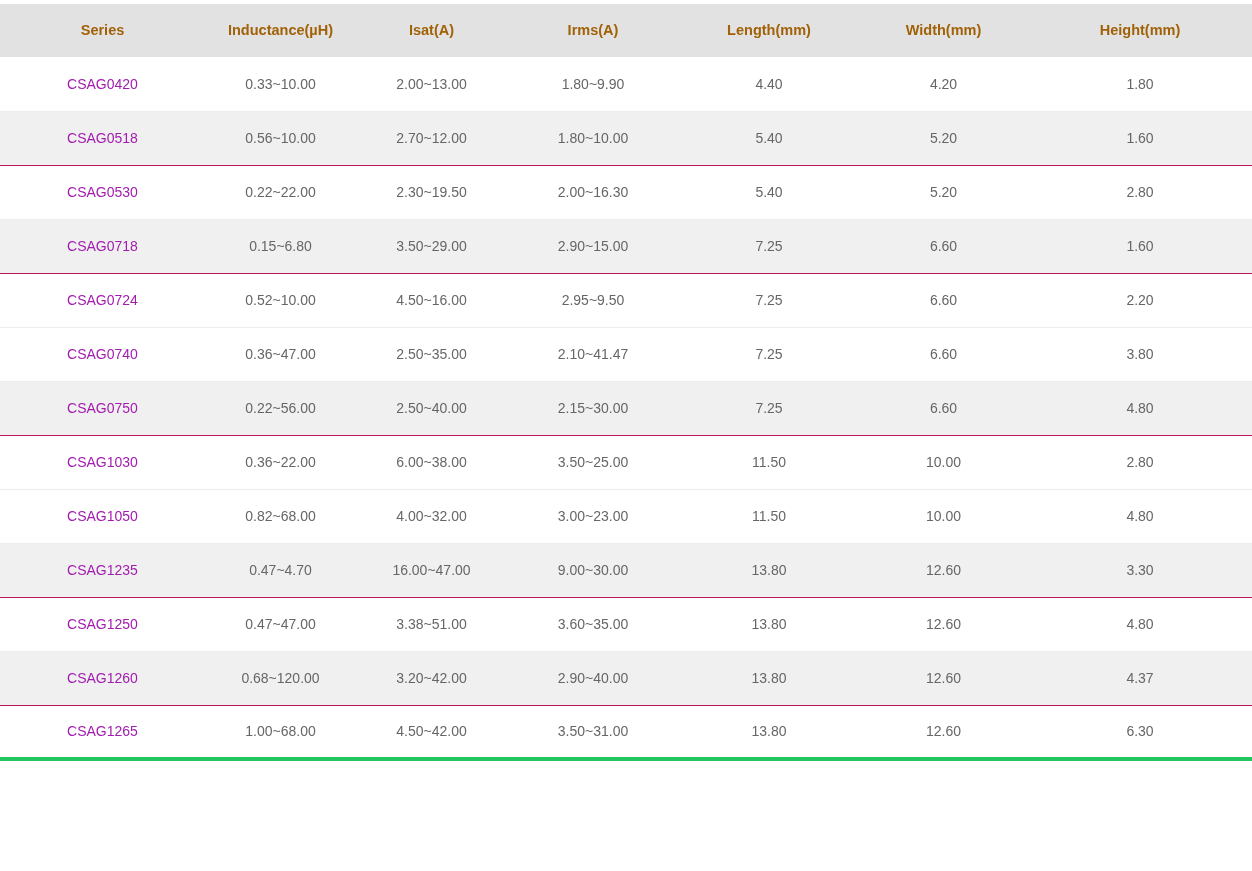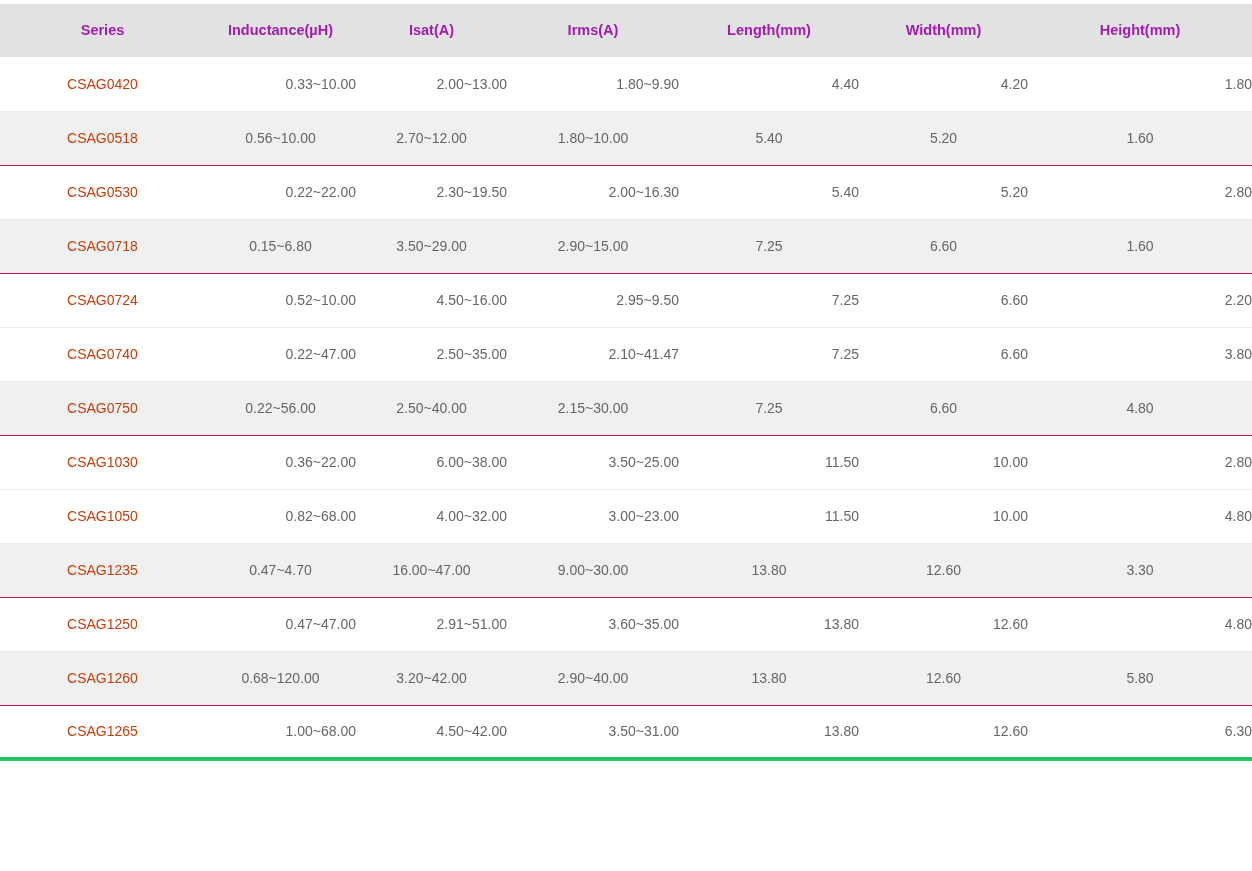--- a/index.html
+++ b/index.html
@@ -30,21 +30,21 @@
   table.spec-table col.c-series   { width: 205px; }
   table.spec-table col.c-ind      { width: 151px; }
   table.spec-table col.c-isat     { width: 151px; }
   table.spec-table col.c-irms     { width: 172px; }
   table.spec-table col.c-len      { width: 180px; }
   table.spec-table col.c-wid      { width: 169px; }
   table.spec-table col.c-hei      { width: 224px; }
 
   thead th {
     background: #e2e2e2;
-    color: #a21caf;
+    color: #a16207;
     font-size: 14.5px;
     font-weight: bold;
     height: 53px;
     line-height: 53px;
     padding: 0;
     text-align: center;
     vertical-align: middle;
     white-space: nowrap;
   }
 
@@ -54,33 +54,32 @@
     font-size: 14px;
     color: #666666;
     text-align: center;
     vertical-align: middle;
     white-space: nowrap;
     border-bottom: 1px solid #ececec;
   }
 
   tbody tr.odd-row td {
     background: #ffffff;
-    text-align: right;
   }
   tbody tr.even-row td {
     background: #f0f0f0;
     border-bottom: 1px solid #be185d;
   }
 
   tbody tr td.series-cell {
     text-align: center;
   }
 
   a.series-link {
-    color: #c2410c;
+    color: #a21caf;
     text-decoration: none;
     font-size: 14px;
   }
 
   
   tbody tr:last-child td {
     border-bottom: 4px solid #22c55e;
   }
 </style>
 </head>
@@ -149,21 +148,21 @@
           <td class="series-cell"><a class="series-link" href="#">CSAG0724</a></td>
           <td>0.52~10.00</td>
           <td>4.50~16.00</td>
           <td>2.95~9.50</td>
           <td>7.25</td>
           <td>6.60</td>
           <td>2.20</td>
         </tr>
         <tr class="odd-row">
           <td class="series-cell"><a class="series-link" href="#">CSAG0740</a></td>
-          <td>0.22~47.00</td>
+          <td>0.36~47.00</td>
           <td>2.50~35.00</td>
           <td>2.10~41.47</td>
           <td>7.25</td>
           <td>6.60</td>
           <td>3.80</td>
         </tr>
         <tr class="even-row">
           <td class="series-cell"><a class="series-link" href="#">CSAG0750</a></td>
           <td>0.22~56.00</td>
           <td>2.50~40.00</td>
@@ -195,34 +194,34 @@
           <td>0.47~4.70</td>
           <td>16.00~47.00</td>
           <td>9.00~30.00</td>
           <td>13.80</td>
           <td>12.60</td>
           <td>3.30</td>
         </tr>
         <tr class="odd-row">
           <td class="series-cell"><a class="series-link" href="#">CSAG1250</a></td>
           <td>0.47~47.00</td>
-          <td>2.91~51.00</td>
+          <td>3.38~51.00</td>
           <td>3.60~35.00</td>
           <td>13.80</td>
           <td>12.60</td>
           <td>4.80</td>
         </tr>
         <tr class="even-row">
           <td class="series-cell"><a class="series-link" href="#">CSAG1260</a></td>
           <td>0.68~120.00</td>
           <td>3.20~42.00</td>
           <td>2.90~40.00</td>
           <td>13.80</td>
           <td>12.60</td>
-          <td>5.80</td>
+          <td>4.37</td>
         </tr>
         <tr class="odd-row">
           <td class="series-cell"><a class="series-link" href="#">CSAG1265</a></td>
           <td>1.00~68.00</td>
           <td>4.50~42.00</td>
           <td>3.50~31.00</td>
           <td>13.80</td>
           <td>12.60</td>
           <td>6.30</td>
         </tr>

